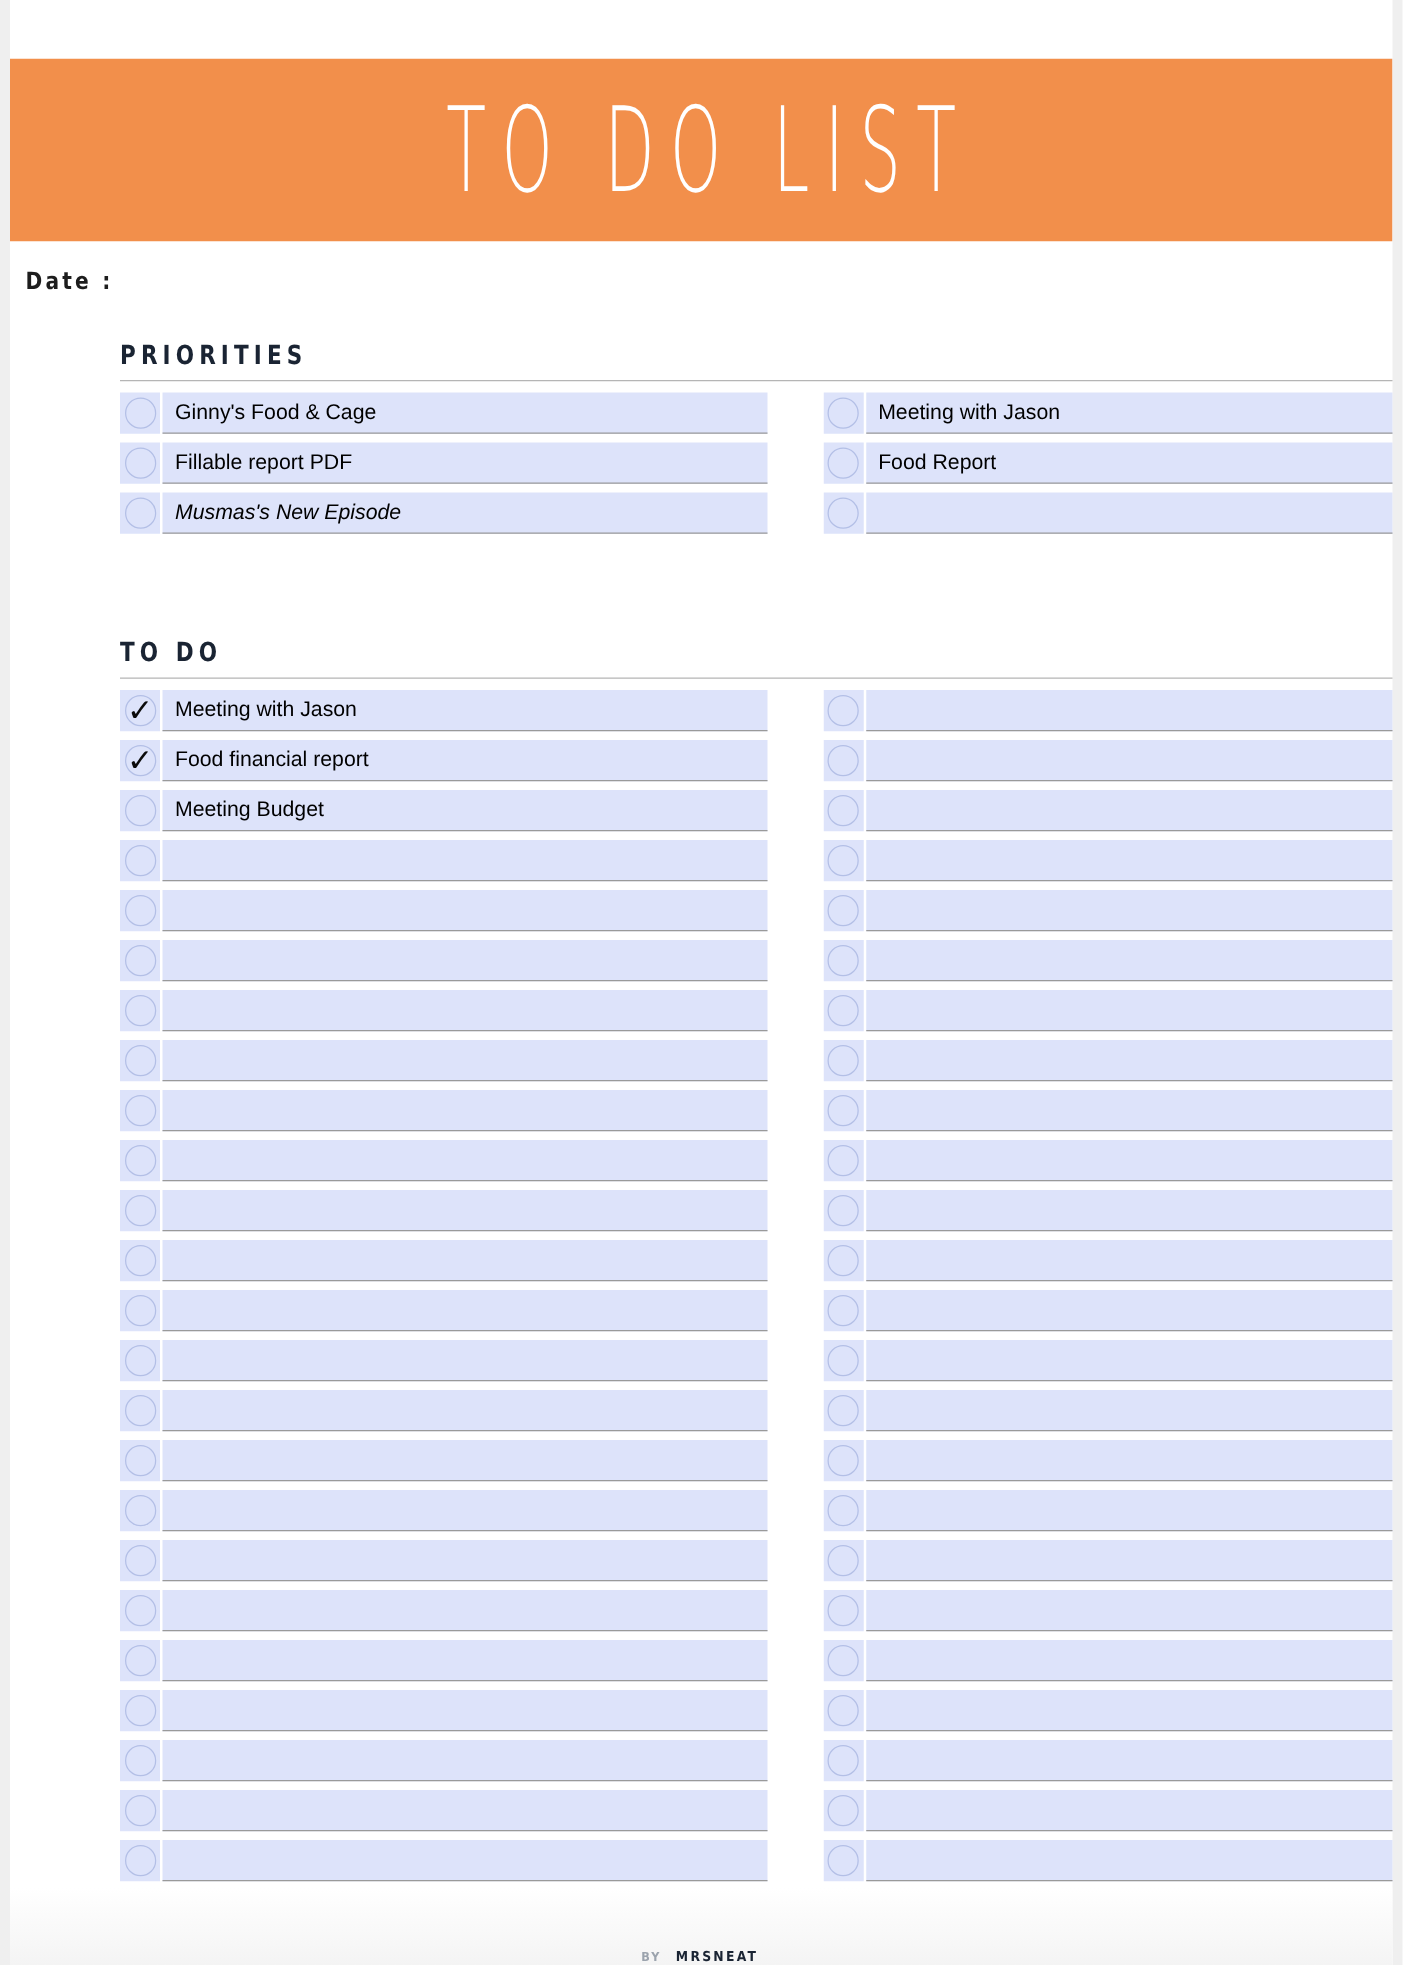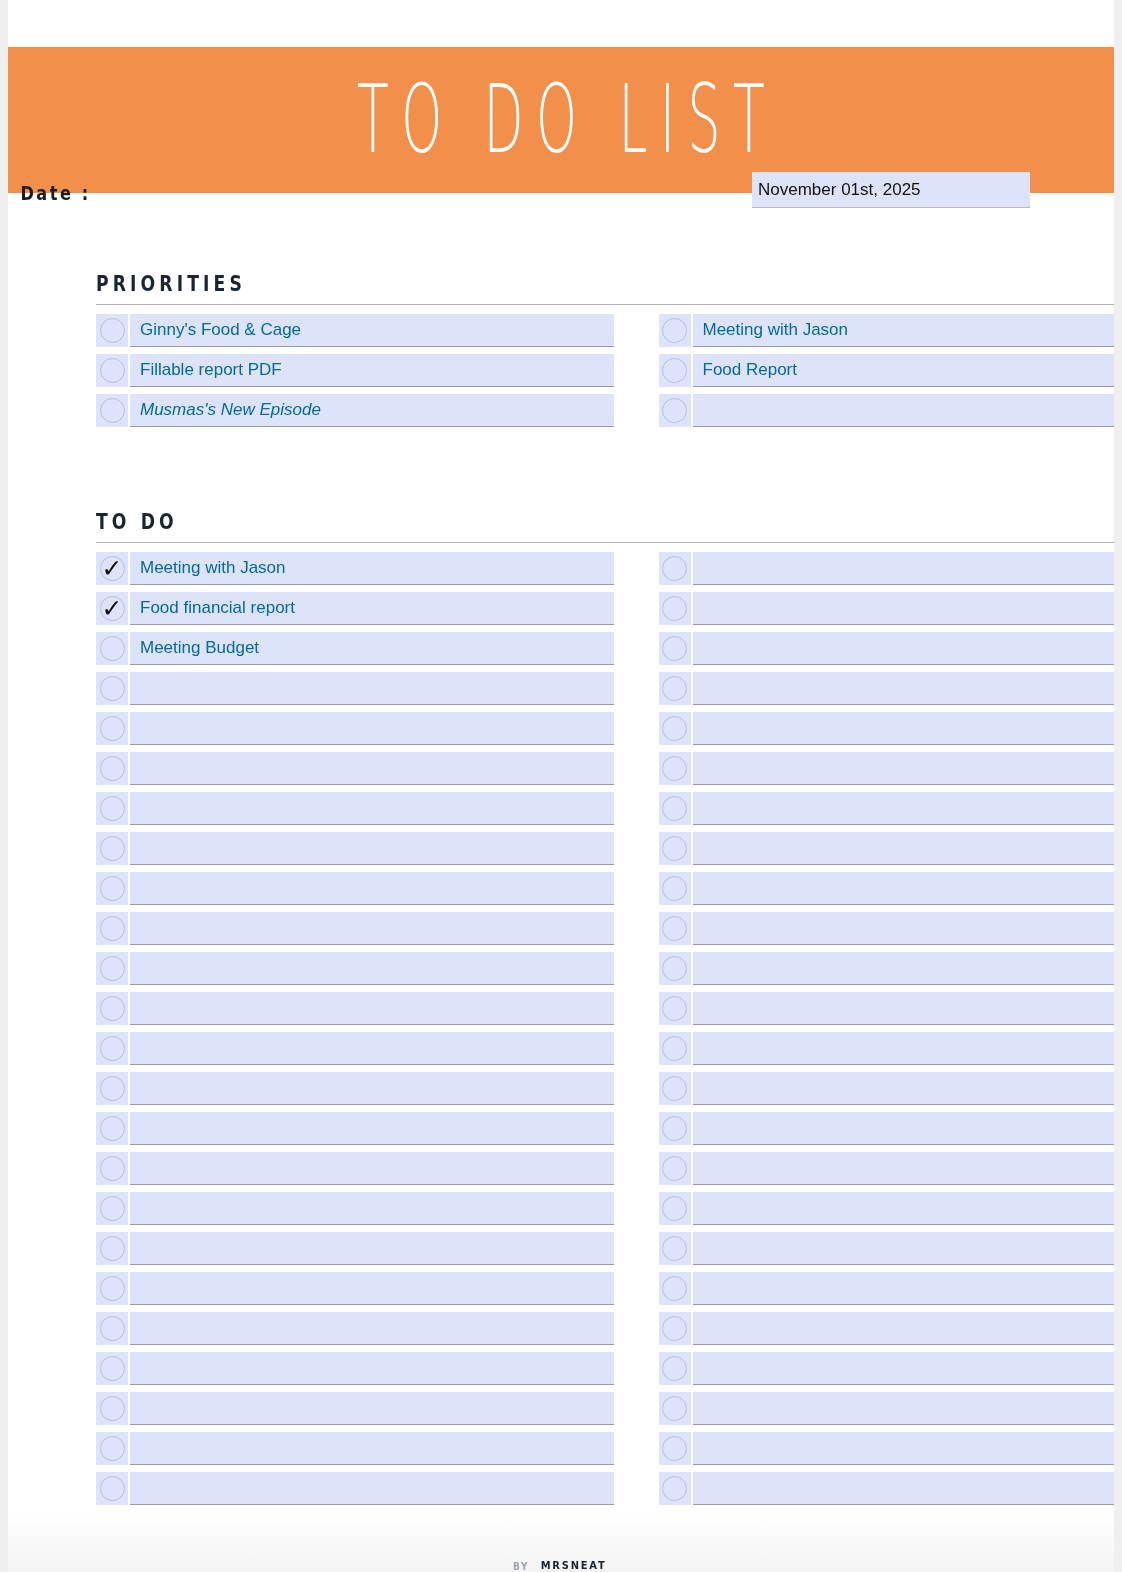--- a/index.html
+++ b/index.html
@@ -49,24 +49,24 @@
     transform: scaleX(0.62) scaleY(1.12);
     transform-origin: center center;
     white-space: nowrap;
     padding-left: 20px;
   }
 
   
   .date-row {
     position: absolute;
     left: 0;
-    top: 172px;
+    top: 204px;
     width: 1106px;
     display: flex;
-    justify-content: space-between;
+    justify-content: flex-start;
     align-items: flex-start;
     padding-right: 84px;
     box-sizing: border-box;
   }
   .date-label {
     font-family: "DejaVu Sans", sans-serif;
     font-size: 19px;
     font-weight: 700;
     color: #1d1d1d;
     letter-spacing: 3px;
@@ -178,21 +178,21 @@
     box-sizing: border-box;
     display: flex;
     align-items: center;
     padding-left: 10px;
     margin-left: 2px;
     overflow: hidden;
   }
   .field-text {
     font-family: "Liberation Sans", sans-serif;
     font-size: 17px;
-    color: #0369a1;
+    color: #000000;
     white-space: nowrap;
   }
 
   
   .footer {
     position: absolute;
     left: 0;
     bottom: 0;
     width: 1106px;
     height: 62px;
@@ -223,23 +223,20 @@
 <body>
 
 <div class="page">
 
   <div class="banner">
     <div class="banner-title">TO DO LIST</div>
   </div>
 
   <div class="date-row">
     <div class="date-label">Date :</div>
-    <div class="date-field">
-      <span class="date-value">November 01st, 2025</span>
-    </div>
   </div>
 
   <div class="section section-priorities">
     <div class="section-heading">PRIORITIES</div>
     <div class="section-rule"></div>
     <div class="cols">
       <div class="col">
           <div class="row">
             <div class="checkbox">
               <div class="ring"></div>

